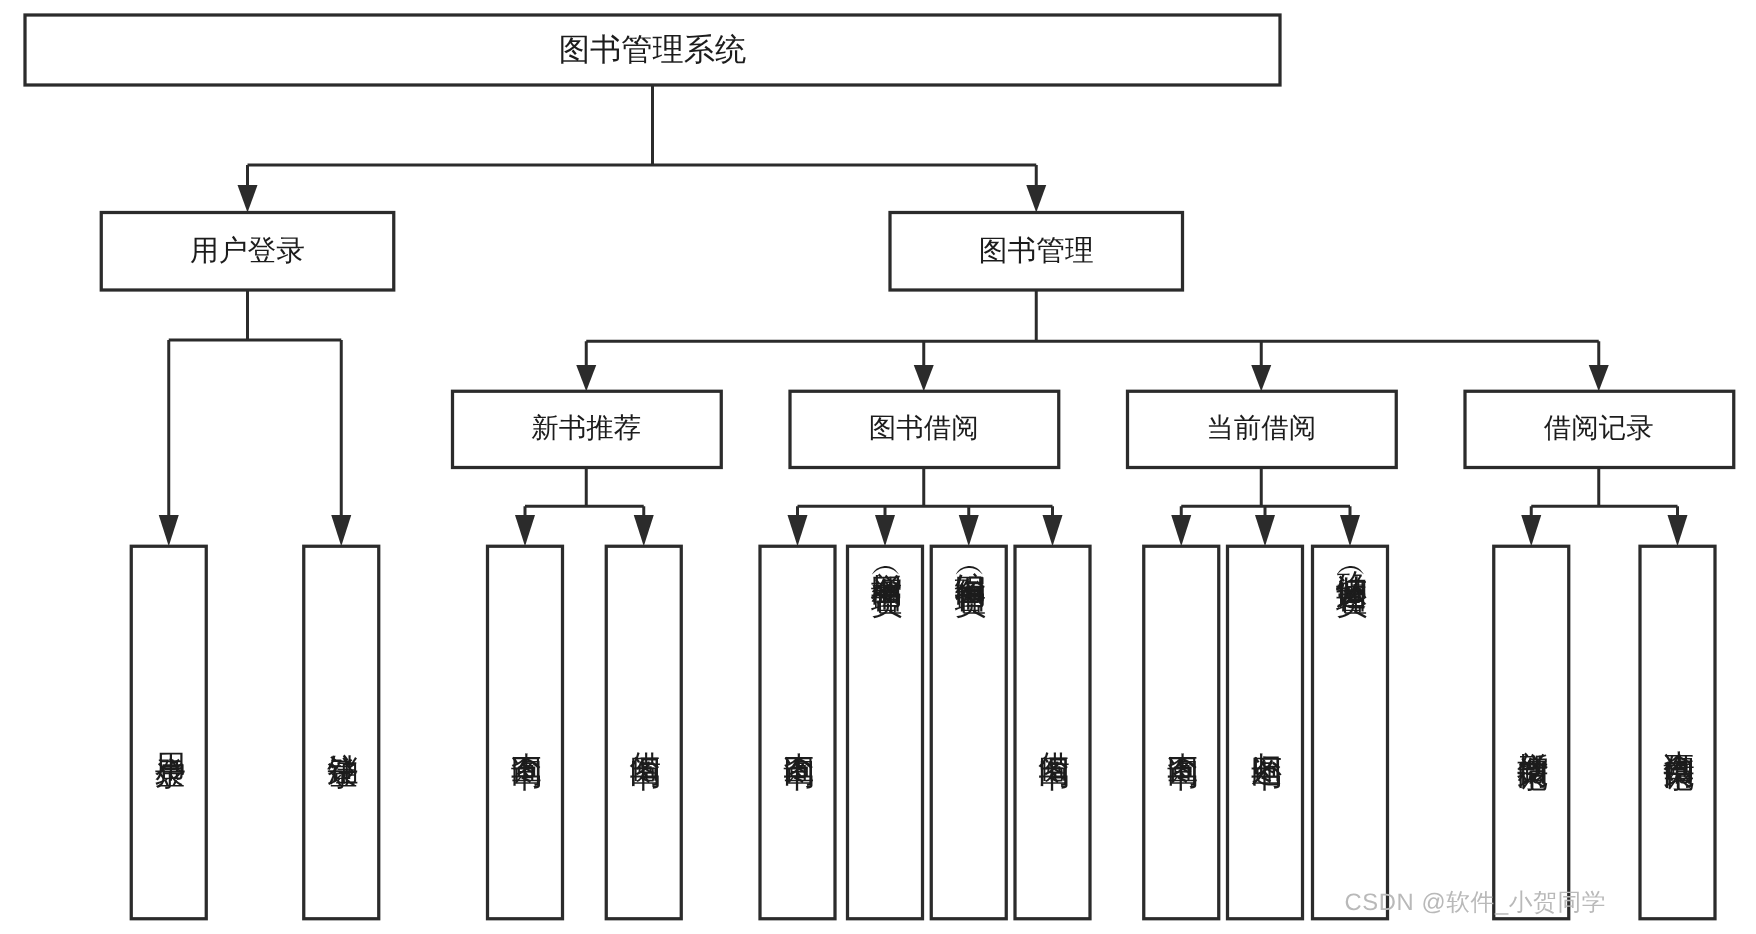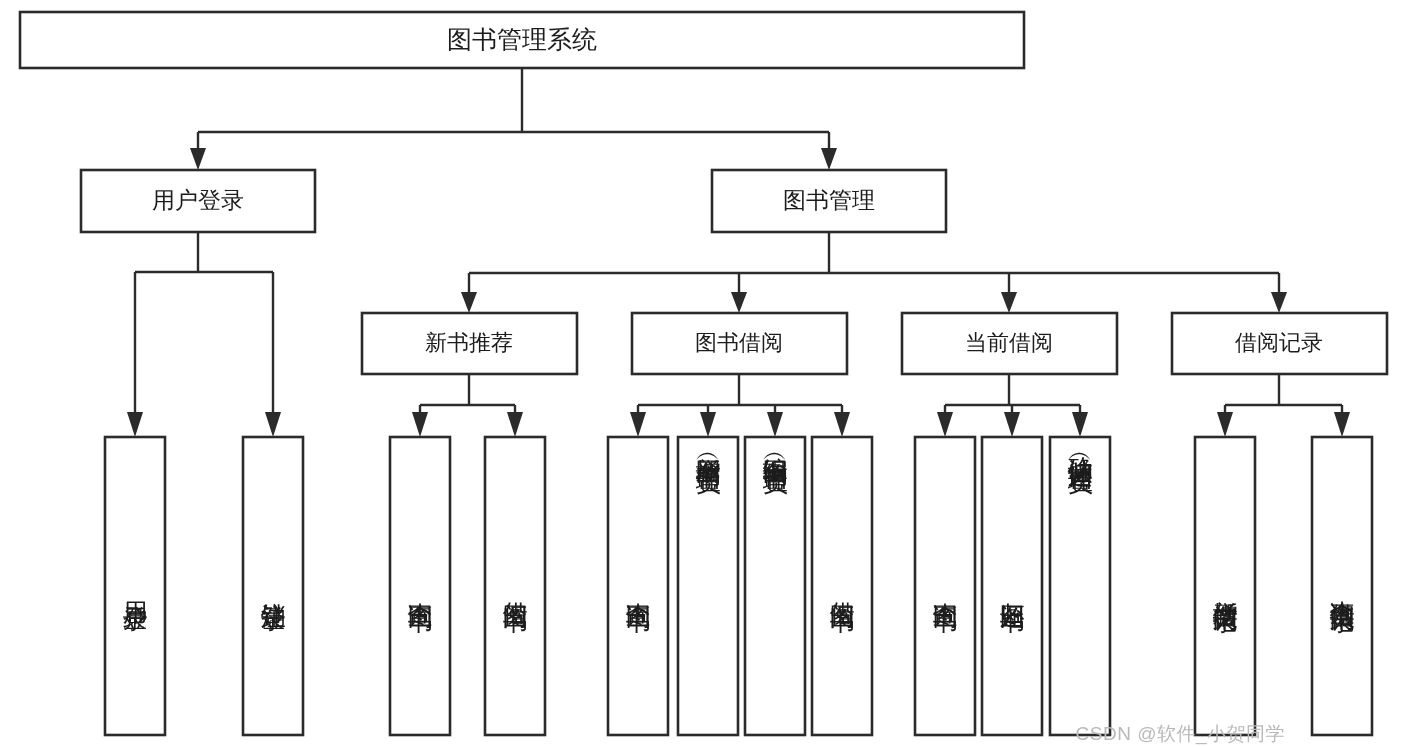--- a/index.html
+++ b/index.html
@@ -59,21 +59,21 @@
     stroke-width: 2.4;
     fill: none;
   }
   .arrow-head {
     fill: #2b2b2b;
     stroke: none;
   }
   .watermark {
     position: absolute;
     right: 14px;
-    bottom: 0;
+    bottom: 12px;
     font-family: "Liberation Sans", "DejaVu Sans", sans-serif;
     font-size: 19px;
     color: #b9b9b9;
     letter-spacing: 0.5px;
     white-space: nowrap;
   }
 </style>
 </head>
 <body>
 

